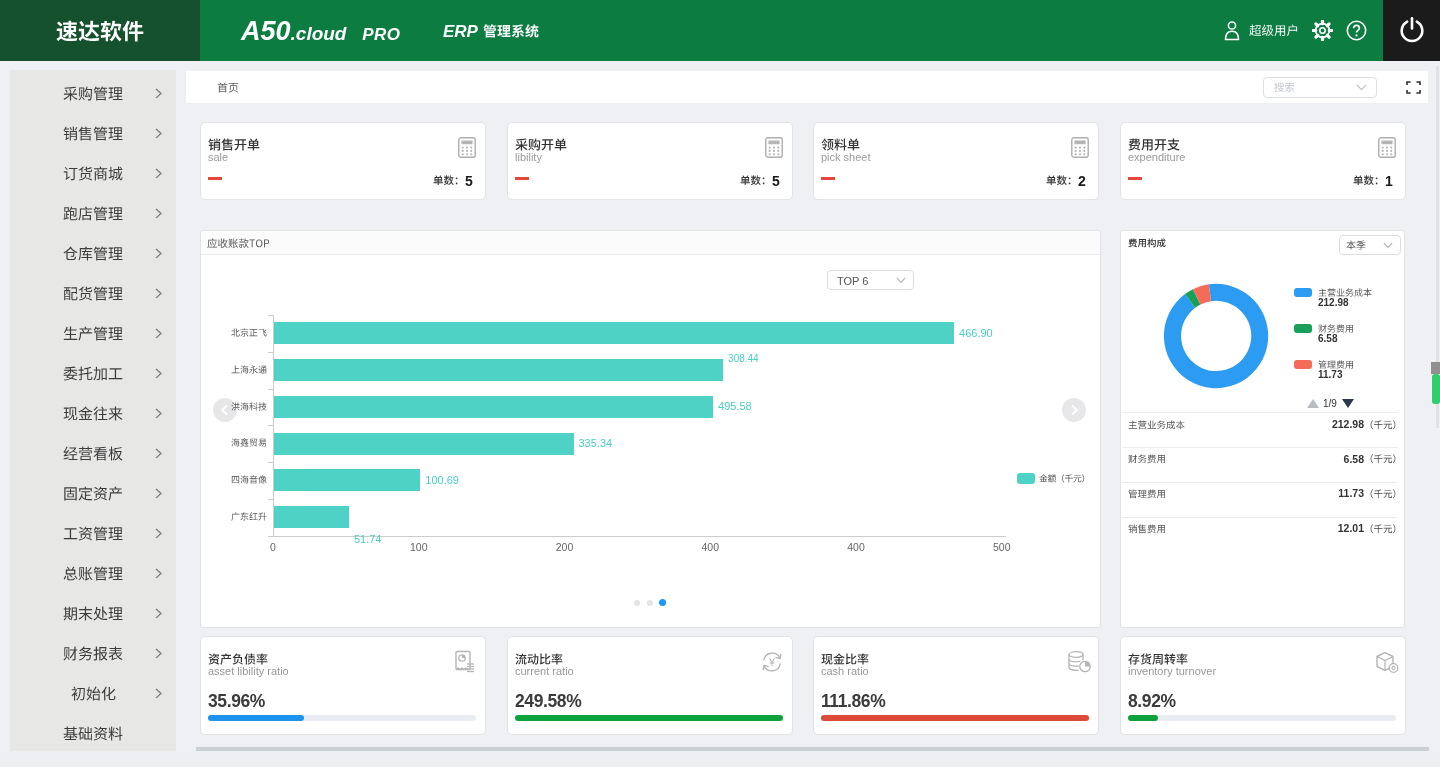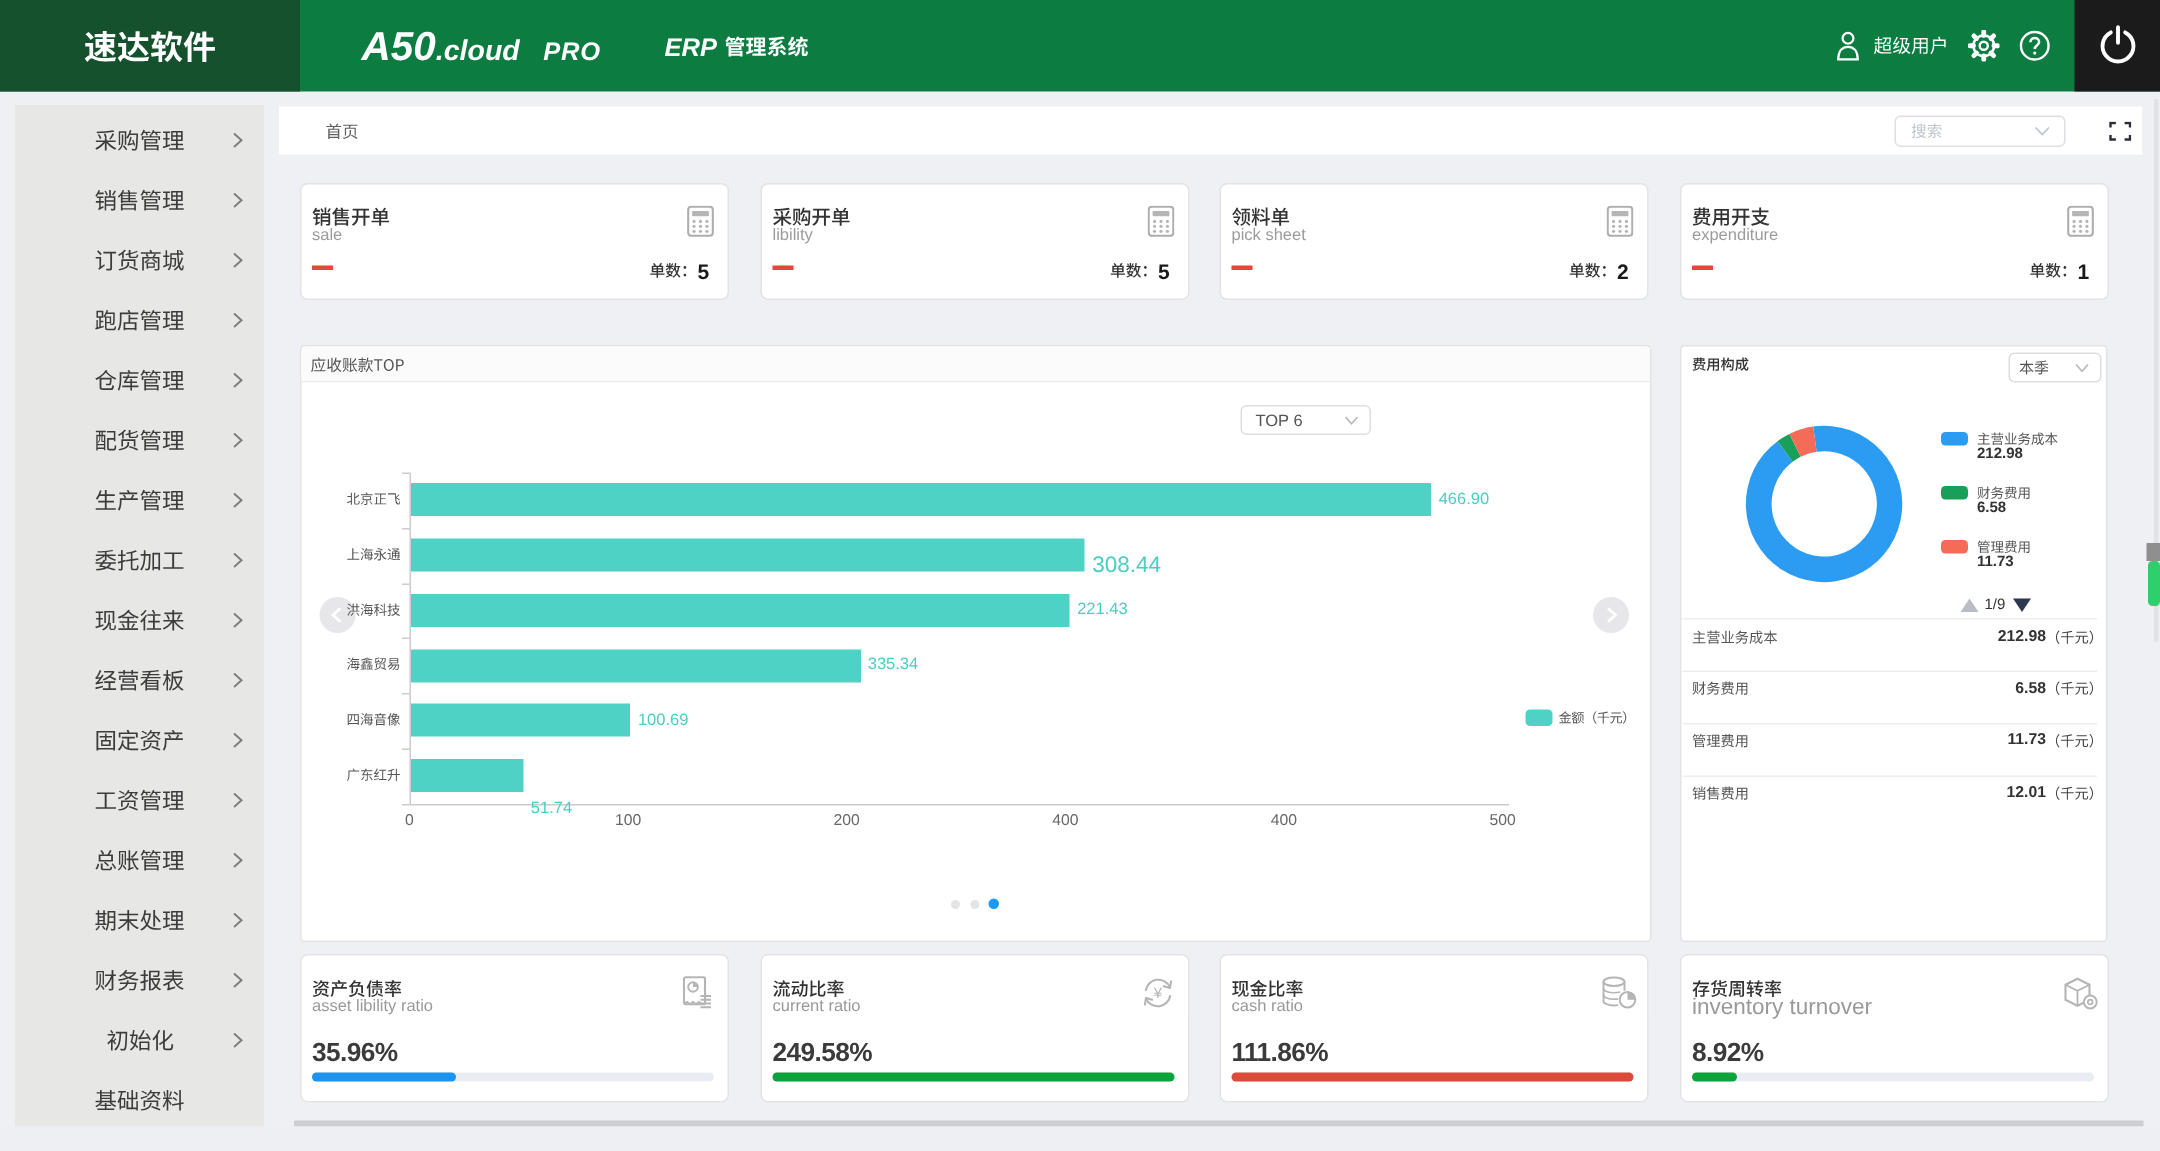--- a/index.html
+++ b/index.html
@@ -362,28 +362,28 @@
     </svg>
   </div>
 <div class="a" style="left:273.5px;top:322.3px;width:680.6px;height:22px;background:#4fd2c6"></div>
 <div class="txt" style="left:959.1px;top:326.8px;font-size:11px;line-height:12px;color:#49cec1">466.90</div>
 <div class="a" style="left:231.0px;top:364.9px">
     <svg class="ct" width="37.0" height="10.8" viewBox="0 0 37.0 10.8">
       <path transform="translate(0,7.9)" fill="#555555" d="M3.8 -7.4V-0.4H0.5V0.3H8.5V-0.4H4.6V-4H7.9V-4.6H4.6V-7.4Z M9.9 -7C10.4 -6.7 11.1 -6.3 11.4 -6L11.8 -6.5C11.5 -6.8 10.8 -7.2 10.2 -7.4ZM9.4 -4.4C9.9 -4.1 10.5 -3.7 10.9 -3.4L11.2 -3.9C10.9 -4.2 10.3 -4.6 9.7 -4.8ZM9.6 0.2 10.2 0.6C10.6 -0.3 11.1 -1.4 11.4 -2.4L10.9 -2.7C10.5 -1.7 10 -0.5 9.6 0.2ZM14 -4.2C14.4 -3.9 14.8 -3.5 15 -3.2H13.1L13.3 -4.5H16.4L16.3 -3.2H15L15.4 -3.5C15.2 -3.8 14.8 -4.2 14.4 -4.5ZM11.6 -3.2V-2.6H12.4C12.3 -1.8 12.2 -1.1 12.1 -0.6H16.1C16 -0.3 15.9 -0.1 15.9 -0C15.8 0.1 15.7 0.1 15.5 0.1C15.4 0.1 14.9 0.1 14.5 0C14.6 0.2 14.6 0.4 14.7 0.6C15.1 0.6 15.5 0.7 15.8 0.6C16.1 0.6 16.3 0.5 16.4 0.3C16.6 0.2 16.6 -0.1 16.7 -0.6H17.4V-1.2H16.8C16.8 -1.6 16.9 -2 16.9 -2.6H17.7V-3.2H17L17 -4.7C17 -4.8 17 -5.1 17 -5.1H12.7C12.7 -4.5 12.6 -3.9 12.5 -3.2ZM13 -2.6H16.3C16.3 -2 16.2 -1.5 16.2 -1.2H12.8ZM13.8 -2.3C14.2 -2 14.6 -1.5 14.9 -1.2L15.3 -1.5C15 -1.8 14.6 -2.2 14.2 -2.6ZM13 -7.6C12.7 -6.5 12.1 -5.5 11.5 -4.8C11.6 -4.7 11.9 -4.5 12 -4.4C12.4 -4.8 12.7 -5.3 13 -5.9H17.4V-6.5H13.3C13.4 -6.8 13.5 -7.1 13.6 -7.4Z M20.5 -7C21.6 -6.7 23.1 -6.2 23.8 -5.8L24.2 -6.4C23.4 -6.8 21.9 -7.3 20.8 -7.5ZM18.5 -4V-3.3H20.6C20.2 -2 19.3 -0.9 18.3 -0.4C18.5 -0.3 18.7 0 18.8 0.2C20 -0.6 21 -1.9 21.5 -3.8L21.1 -4L20.9 -4ZM25.7 -5.1C25.2 -4.5 24.4 -3.7 23.7 -3.2C23.3 -3.7 23.1 -4.4 22.9 -5V-5.7H19.7V-5.1H22.2V-0.2C22.2 -0 22.1 0 22 0C21.8 0 21.3 0 20.7 0C20.8 0.2 20.9 0.5 21 0.7C21.7 0.7 22.2 0.7 22.5 0.6C22.8 0.5 22.9 0.3 22.9 -0.2V-3.3C23.6 -1.7 24.7 -0.5 26.2 0.1C26.3 -0.1 26.5 -0.3 26.7 -0.5C25.6 -0.9 24.7 -1.7 24 -2.7C24.7 -3.2 25.6 -4 26.4 -4.6Z M27.6 -6.8C28.1 -6.3 28.8 -5.7 29.1 -5.3L29.6 -5.7C29.3 -6.1 28.6 -6.8 28.1 -7.2ZM29.3 -4.2H27.4V-3.5H28.7V-1C28.3 -0.8 27.8 -0.4 27.4 0.1L27.8 0.6C28.2 0 28.7 -0.5 29 -0.5C29.2 -0.5 29.5 -0.2 29.9 0C30.5 0.4 31.2 0.5 32.4 0.5C33.3 0.5 34.9 0.5 35.5 0.4C35.5 0.2 35.6 -0.1 35.7 -0.2C34.8 -0.1 33.4 -0.1 32.4 -0.1C31.4 -0.1 30.6 -0.1 30 -0.5C29.7 -0.7 29.5 -0.9 29.3 -1ZM30.3 -7.2V-6.7H34.1C33.7 -6.4 33.3 -6.1 32.8 -5.9C32.4 -6.1 31.9 -6.3 31.5 -6.5L31.1 -6.1C31.6 -5.9 32.3 -5.6 32.8 -5.3H30.3V-0.6H30.9V-2.1H32.4V-0.7H33V-2.1H34.6V-1.3C34.6 -1.2 34.6 -1.2 34.5 -1.2C34.3 -1.2 34 -1.2 33.5 -1.2C33.6 -1 33.7 -0.8 33.7 -0.6C34.3 -0.6 34.7 -0.6 34.9 -0.7C35.2 -0.8 35.3 -1 35.3 -1.3V-5.3H34.1C33.9 -5.4 33.7 -5.5 33.4 -5.7C34.1 -6 34.8 -6.5 35.3 -6.9L34.8 -7.3L34.7 -7.2ZM34.6 -4.8V-4H33V-4.8ZM30.9 -3.5H32.4V-2.7H30.9ZM30.9 -4V-4.8H32.4V-4ZM34.6 -3.5V-2.7H33V-3.5Z"></path>
     </svg>
   </div>
 <div class="a" style="left:273.5px;top:359.1px;width:449.6px;height:22px;background:#4fd2c6"></div>
-<div class="txt" style="left:728.1px;top:371px;font-size:15px;line-height:12px;color:#49cec1">308.44</div>
+<div class="txt" style="left:728.1px;top:353px;font-size:10px;line-height:12px;color:#49cec1">308.44</div>
 <div class="a" style="left:231.0px;top:401.7px">
     <svg class="ct" width="37.0" height="10.8" viewBox="0 0 37.0 10.8">
       <path transform="translate(0,7.9)" fill="#555555" d="M0.8 -7C1.4 -6.7 2.2 -6.2 2.5 -5.8L3 -6.4C2.6 -6.7 1.8 -7.2 1.2 -7.5ZM0.4 -4.5C0.9 -4.2 1.7 -3.8 2 -3.5L2.4 -4.1C2 -4.3 1.3 -4.7 0.7 -5ZM4.3 -1.6C3.9 -0.9 3.3 -0.2 2.7 0.3C2.8 0.4 3.1 0.6 3.2 0.7C3.8 0.2 4.5 -0.6 5 -1.4ZM6.4 -1.3C7 -0.7 7.7 0.2 8 0.7L8.5 0.4C8.2 -0.2 7.6 -1 6.9 -1.6ZM6.6 -7.5V-5.7H4.8V-7.5H4.1V-5.7H3V-5H4.1V-2.8H2.8V-2.3L2.3 -2.7C1.8 -1.7 1.2 -0.5 0.7 0.1L1.2 0.6C1.7 -0.2 2.3 -1.2 2.8 -2.2H8.6V-2.8H7.3V-5H8.5V-5.7H7.3V-7.5ZM4.8 -5H6.6V-2.8H4.8Z M9.9 -7C10.4 -6.7 11.1 -6.3 11.4 -6L11.8 -6.5C11.5 -6.8 10.8 -7.2 10.2 -7.4ZM9.4 -4.4C9.9 -4.1 10.5 -3.7 10.9 -3.4L11.2 -3.9C10.9 -4.2 10.3 -4.6 9.7 -4.8ZM9.6 0.2 10.2 0.6C10.6 -0.3 11.1 -1.4 11.4 -2.4L10.9 -2.7C10.5 -1.7 10 -0.5 9.6 0.2ZM14 -4.2C14.4 -3.9 14.8 -3.5 15 -3.2H13.1L13.3 -4.5H16.4L16.3 -3.2H15L15.4 -3.5C15.2 -3.8 14.8 -4.2 14.4 -4.5ZM11.6 -3.2V-2.6H12.4C12.3 -1.8 12.2 -1.1 12.1 -0.6H16.1C16 -0.3 15.9 -0.1 15.9 -0C15.8 0.1 15.7 0.1 15.5 0.1C15.4 0.1 14.9 0.1 14.5 0C14.6 0.2 14.6 0.4 14.7 0.6C15.1 0.6 15.5 0.7 15.8 0.6C16.1 0.6 16.3 0.5 16.4 0.3C16.6 0.2 16.6 -0.1 16.7 -0.6H17.4V-1.2H16.8C16.8 -1.6 16.9 -2 16.9 -2.6H17.7V-3.2H17L17 -4.7C17 -4.8 17 -5.1 17 -5.1H12.7C12.7 -4.5 12.6 -3.9 12.5 -3.2ZM13 -2.6H16.3C16.3 -2 16.2 -1.5 16.2 -1.2H12.8ZM13.8 -2.3C14.2 -2 14.6 -1.5 14.9 -1.2L15.3 -1.5C15 -1.8 14.6 -2.2 14.2 -2.6ZM13 -7.6C12.7 -6.5 12.1 -5.5 11.5 -4.8C11.6 -4.7 11.9 -4.5 12 -4.4C12.4 -4.8 12.7 -5.3 13 -5.9H17.4V-6.5H13.3C13.4 -6.8 13.5 -7.1 13.6 -7.4Z M22.5 -6.5C23.1 -6.2 23.7 -5.6 24 -5.3L24.4 -5.7C24.1 -6.1 23.5 -6.6 23 -6.9ZM22.2 -4.2C22.8 -3.8 23.4 -3.3 23.8 -2.9L24.2 -3.3C23.9 -3.7 23.2 -4.2 22.6 -4.6ZM21.3 -7.4C20.7 -7.1 19.5 -6.9 18.5 -6.7C18.5 -6.6 18.6 -6.3 18.7 -6.2C19.1 -6.2 19.5 -6.3 19.9 -6.4V-5H18.4V-4.4H19.8C19.5 -3.4 18.8 -2.2 18.3 -1.5C18.4 -1.4 18.5 -1.1 18.6 -0.9C19.1 -1.5 19.5 -2.4 19.9 -3.3V0.7H20.6V-3.5C20.9 -3 21.3 -2.4 21.4 -2.1L21.8 -2.7C21.6 -2.9 20.8 -3.9 20.6 -4.2V-4.4H21.9V-5H20.6V-6.5C21 -6.6 21.4 -6.8 21.8 -6.9ZM21.8 -1.7 21.9 -1.1 24.9 -1.5V0.7H25.5V-1.7L26.7 -1.9L26.6 -2.5L25.5 -2.3V-7.6H24.9V-2.2Z M32.5 -7.6V-6.1H30.4V-5.5H32.5V-4.2H30.6V-3.5H30.9L30.9 -3.5C31.2 -2.6 31.7 -1.7 32.3 -1C31.6 -0.5 30.8 -0.1 29.9 0.1C30 0.3 30.2 0.5 30.2 0.7C31.2 0.4 32.1 0 32.8 -0.6C33.5 0 34.3 0.4 35.2 0.7C35.3 0.5 35.5 0.3 35.7 0.1C34.8 -0.1 34 -0.5 33.3 -1C34.2 -1.8 34.8 -2.8 35.2 -4L34.7 -4.2L34.6 -4.2H33.2V-5.5H35.4V-6.1H33.2V-7.6ZM31.5 -3.5H34.3C34 -2.7 33.5 -2 32.9 -1.5C32.3 -2 31.8 -2.7 31.5 -3.5ZM28.6 -7.6V-5.7H27.4V-5.1H28.6V-3.1C28.1 -3 27.7 -2.9 27.3 -2.8L27.5 -2.1L28.6 -2.5V-0.1C28.6 0 28.6 0.1 28.4 0.1C28.3 0.1 27.9 0.1 27.5 0.1C27.6 0.3 27.7 0.5 27.7 0.7C28.3 0.7 28.7 0.7 28.9 0.6C29.2 0.5 29.3 0.3 29.3 -0.1V-2.7L30.4 -3L30.3 -3.6L29.3 -3.3V-5.1H30.3V-5.7H29.3V-7.6Z"></path>
     </svg>
   </div>
 <div class="a" style="left:273.5px;top:395.9px;width:439.6px;height:22px;background:#4fd2c6"></div>
-<div class="txt" style="left:718.1px;top:400.4px;font-size:11px;line-height:12px;color:#49cec1">221.43</div>
+<div class="txt" style="left:718.1px;top:400.4px;font-size:11px;line-height:12px;color:#49cec1">495.58</div>
 <div class="a" style="left:231.0px;top:438.4px">
     <svg class="ct" width="37.0" height="10.8" viewBox="0 0 37.0 10.8">
       <path transform="translate(0,7.9)" fill="#555555" d="M0.9 -7C1.4 -6.7 2.1 -6.3 2.4 -6L2.8 -6.5C2.5 -6.8 1.8 -7.2 1.2 -7.4ZM0.4 -4.4C0.9 -4.1 1.5 -3.7 1.9 -3.4L2.2 -3.9C1.9 -4.2 1.3 -4.6 0.7 -4.8ZM0.6 0.2 1.2 0.6C1.6 -0.3 2.1 -1.4 2.4 -2.4L1.9 -2.7C1.5 -1.7 1 -0.5 0.6 0.2ZM5 -4.2C5.4 -3.9 5.8 -3.5 6 -3.2H4.1L4.3 -4.5H7.4L7.3 -3.2H6L6.4 -3.5C6.2 -3.8 5.8 -4.2 5.4 -4.5ZM2.6 -3.2V-2.6H3.4C3.3 -1.8 3.2 -1.1 3.1 -0.6H7.1C7 -0.3 6.9 -0.1 6.9 -0C6.8 0.1 6.7 0.1 6.5 0.1C6.4 0.1 5.9 0.1 5.5 0C5.6 0.2 5.6 0.4 5.7 0.6C6.1 0.6 6.5 0.7 6.8 0.6C7.1 0.6 7.3 0.5 7.4 0.3C7.6 0.2 7.6 -0.1 7.7 -0.6H8.4V-1.2H7.8C7.8 -1.6 7.9 -2 7.9 -2.6H8.7V-3.2H8L8 -4.7C8 -4.8 8 -5.1 8 -5.1H3.7C3.7 -4.5 3.6 -3.9 3.5 -3.2ZM4 -2.6H7.3C7.3 -2 7.2 -1.5 7.2 -1.2H3.8ZM4.8 -2.3C5.2 -2 5.6 -1.5 5.9 -1.2L6.3 -1.5C6 -1.8 5.6 -2.2 5.2 -2.6ZM4 -7.6C3.7 -6.5 3.1 -5.5 2.5 -4.8C2.6 -4.7 2.9 -4.5 3 -4.4C3.4 -4.8 3.7 -5.3 4 -5.9H8.4V-6.5H4.3C4.4 -6.8 4.5 -7.1 4.6 -7.4Z M10 -0.8C10.2 -0.6 10.3 -0.3 10.4 -0.1L10.8 -0.2C10.7 -0.4 10.6 -0.7 10.5 -1ZM13.6 -7.6C12.7 -6.9 11.1 -6.4 9.6 -6.1C9.7 -6 9.9 -5.7 10 -5.6C10.5 -5.7 11.2 -5.9 11.7 -6.1V-5.8H13.2V-5.3H10.7V-4.9H13.2V-4.2H12.2L12.3 -4.2C12.3 -4.4 12.1 -4.6 12 -4.8L11.5 -4.7C11.6 -4.5 11.7 -4.3 11.7 -4.2H10.1V-3.7H11.5C11 -3.1 10.2 -2.7 9.3 -2.4C9.5 -2.3 9.6 -2.1 9.7 -2C9.9 -2.1 10.1 -2.2 10.2 -2.2V-2H11.2V-1.5H9.7V-1.1H11.2V-0L9.5 0.1L9.5 0.6C10.5 0.5 11.8 0.4 13.1 0.2L13.1 -0.2L12.5 -0.2L12.8 -0.9L12.4 -1C12.3 -0.7 12.1 -0.4 12 -0.1L11.7 -0.1V-1.1H13V-1.5H11.7V-2H12.6V-2.4L12.9 -2.2L13.1 -2.6C12.9 -2.8 12.3 -3.1 11.8 -3.4L12 -3.5L11.6 -3.7H17V-4.2H15.2L15.6 -4.7L15 -4.8C14.9 -4.7 14.8 -4.4 14.6 -4.2H13.8V-4.9H16.3V-5.3H13.8V-5.8H15.3V-6.1C15.9 -5.9 16.4 -5.8 17 -5.7C17 -5.8 17.2 -6.1 17.4 -6.2C16.3 -6.4 15.1 -6.7 13.9 -7.2L14.1 -7.3ZM12 -6.2C12.5 -6.4 13 -6.6 13.5 -6.9C14 -6.6 14.6 -6.4 15.1 -6.2ZM15.4 -3.7C14.9 -3.1 14 -2.7 13.2 -2.4C13.3 -2.3 13.4 -2.2 13.5 -2C13.7 -2.1 13.9 -2.2 14 -2.2V-2H15.1V-1.5H13.5V-1.1H15.1V-0H14.1L14.5 -0.2C14.5 -0.4 14.3 -0.7 14.2 -0.9L13.7 -0.8C13.9 -0.6 14 -0.2 14.1 -0H13.3V0.5H17.5V-0H16.5C16.7 -0.3 16.8 -0.5 17 -0.8L16.5 -1C16.4 -0.7 16.2 -0.3 16 -0H15.6V-1.1H17.3V-1.5H15.6V-2H16.6V-2.3C16.8 -2.2 17 -2.1 17.2 -2.1C17.3 -2.2 17.4 -2.4 17.6 -2.5C16.9 -2.7 16.2 -2.9 15.7 -3.3L15.9 -3.5ZM10.6 -2.4C10.9 -2.6 11.2 -2.8 11.5 -3.1C11.9 -2.9 12.3 -2.6 12.6 -2.4ZM14.4 -2.4C14.8 -2.6 15.1 -2.8 15.4 -3C15.7 -2.8 16.1 -2.6 16.4 -2.4Z M22.1 -2.7V-2C22.1 -1.3 21.9 -0.4 18.6 0.2C18.8 0.3 19 0.6 19 0.7C22.4 0 22.8 -1 22.8 -1.9V-2.7ZM22.7 -0.6C23.9 -0.3 25.3 0.3 26.1 0.7L26.4 0.1C25.7 -0.3 24.2 -0.8 23.1 -1.1ZM19.6 -3.6V-0.8H20.3V-3.1H24.8V-0.8H25.5V-3.6ZM19.2 -3.9C19.3 -4 19.6 -4.1 21.5 -4.8C21.6 -4.6 21.7 -4.3 21.7 -4.2L22.3 -4.4C22.1 -4.9 21.7 -5.7 21.3 -6.3L20.8 -6C20.9 -5.8 21.1 -5.6 21.2 -5.3L19.8 -4.9V-6.6C20.6 -6.7 21.5 -6.8 22.1 -7L21.8 -7.5C21.1 -7.3 20.1 -7.1 19.2 -7V-5.1C19.2 -4.7 19 -4.5 18.9 -4.4C19 -4.3 19.1 -4.1 19.2 -3.9ZM22.5 -7.1V-6.6H23.7C23.6 -5.5 23.3 -4.7 22.1 -4.3C22.3 -4.2 22.4 -4 22.5 -3.8C23.8 -4.3 24.2 -5.3 24.3 -6.6H25.5C25.4 -5.3 25.3 -4.8 25.2 -4.7C25.1 -4.6 25.1 -4.6 24.9 -4.6C24.8 -4.6 24.4 -4.6 24.1 -4.6C24.2 -4.5 24.2 -4.2 24.2 -4.1C24.6 -4 25 -4 25.2 -4.1C25.4 -4.1 25.6 -4.1 25.7 -4.3C26 -4.5 26.1 -5.2 26.2 -6.8C26.2 -6.9 26.2 -7.1 26.2 -7.1Z M29.3 -5.2H33.8V-4.3H29.3ZM29.3 -6.6H33.8V-5.7H29.3ZM28.7 -7.1V-3.7H29.7C29.1 -2.9 28.2 -2.1 27.4 -1.6C27.5 -1.5 27.8 -1.3 27.9 -1.1C28.4 -1.4 28.9 -1.9 29.3 -2.3H30.6C30 -1.3 29.1 -0.5 28.1 0.1C28.3 0.2 28.5 0.4 28.6 0.5C29.7 -0.1 30.7 -1.1 31.3 -2.3H32.6C32.1 -1.2 31.4 -0.3 30.6 0.3C30.8 0.4 31 0.7 31.1 0.8C32 0.1 32.8 -1 33.3 -2.3H34.4C34.2 -0.8 34.1 -0.1 33.9 0.1C33.8 0.2 33.7 0.2 33.5 0.2C33.4 0.2 33 0.2 32.5 0.1C32.6 0.3 32.7 0.5 32.7 0.7C33.1 0.7 33.6 0.7 33.8 0.7C34.1 0.7 34.3 0.6 34.4 0.5C34.7 0.2 34.9 -0.6 35.1 -2.6C35.1 -2.7 35.1 -2.9 35.1 -2.9H29.9C30.1 -3.2 30.3 -3.4 30.5 -3.7H34.5V-7.1Z"></path>
     </svg>
   </div>
 <div class="a" style="left:273.5px;top:432.6px;width:300.0px;height:22px;background:#4fd2c6"></div>
 <div class="txt" style="left:578.5px;top:437.1px;font-size:11px;line-height:12px;color:#49cec1">335.34</div>
 <div class="a" style="left:231.0px;top:475.2px">
     <svg class="ct" width="37.0" height="10.8" viewBox="0 0 37.0 10.8">
       <path transform="translate(0,7.9)" fill="#555555" d="M0.8 -6.8V0.4H1.5V-0.3H7.5V0.4H8.2V-6.8ZM1.5 -0.9V-6.1H3.2C3.1 -3.9 3 -2.8 1.6 -2.1C1.7 -2 1.9 -1.7 2 -1.6C3.6 -2.3 3.8 -3.7 3.8 -6.1H5.1V-3.3C5.1 -2.6 5.2 -2.3 5.9 -2.3C6 -2.3 6.7 -2.3 6.8 -2.3C7.1 -2.3 7.3 -2.3 7.4 -2.4C7.4 -2.5 7.4 -2.8 7.3 -2.9C7.2 -2.9 7 -2.9 6.8 -2.9C6.7 -2.9 6.1 -2.9 5.9 -2.9C5.8 -2.9 5.7 -3 5.7 -3.3V-6.1H7.5V-0.9Z M9.9 -7C10.4 -6.7 11.1 -6.3 11.4 -6L11.8 -6.5C11.5 -6.8 10.8 -7.2 10.2 -7.4ZM9.4 -4.4C9.9 -4.1 10.5 -3.7 10.9 -3.4L11.2 -3.9C10.9 -4.2 10.3 -4.6 9.7 -4.8ZM9.6 0.2 10.2 0.6C10.6 -0.3 11.1 -1.4 11.4 -2.4L10.9 -2.7C10.5 -1.7 10 -0.5 9.6 0.2ZM14 -4.2C14.4 -3.9 14.8 -3.5 15 -3.2H13.1L13.3 -4.5H16.4L16.3 -3.2H15L15.4 -3.5C15.2 -3.8 14.8 -4.2 14.4 -4.5ZM11.6 -3.2V-2.6H12.4C12.3 -1.8 12.2 -1.1 12.1 -0.6H16.1C16 -0.3 15.9 -0.1 15.9 -0C15.8 0.1 15.7 0.1 15.5 0.1C15.4 0.1 14.9 0.1 14.5 0C14.6 0.2 14.6 0.4 14.7 0.6C15.1 0.6 15.5 0.7 15.8 0.6C16.1 0.6 16.3 0.5 16.4 0.3C16.6 0.2 16.6 -0.1 16.7 -0.6H17.4V-1.2H16.8C16.8 -1.6 16.9 -2 16.9 -2.6H17.7V-3.2H17L17 -4.7C17 -4.8 17 -5.1 17 -5.1H12.7C12.7 -4.5 12.6 -3.9 12.5 -3.2ZM13 -2.6H16.3C16.3 -2 16.2 -1.5 16.2 -1.2H12.8ZM13.8 -2.3C14.2 -2 14.6 -1.5 14.9 -1.2L15.3 -1.5C15 -1.8 14.6 -2.2 14.2 -2.6ZM13 -7.6C12.7 -6.5 12.1 -5.5 11.5 -4.8C11.6 -4.7 11.9 -4.5 12 -4.4C12.4 -4.8 12.7 -5.3 13 -5.9H17.4V-6.5H13.3C13.4 -6.8 13.5 -7.1 13.6 -7.4Z M21.9 -7.5C22.1 -7.3 22.2 -7 22.3 -6.7H19V-6.1H26.1V-6.7H23C22.9 -7 22.8 -7.4 22.6 -7.6ZM20.2 -5.9C20.5 -5.5 20.7 -5 20.8 -4.6H18.5V-4H26.5V-4.6H24.2C24.5 -5 24.7 -5.5 24.9 -5.9L24.2 -6.1C24 -5.7 23.7 -5 23.5 -4.6H21.1L21.5 -4.7C21.4 -5.1 21.2 -5.7 20.9 -6.1ZM20.4 -1.2H24.7V-0.2H20.4ZM20.4 -1.7V-2.6H24.7V-1.7ZM19.7 -3.2V0.7H20.4V0.4H24.7V0.7H25.4V-3.2Z M31.4 -6.4H33C32.8 -6.1 32.7 -5.9 32.5 -5.7H30.8C31 -5.9 31.2 -6.1 31.4 -6.4ZM31.4 -7.6C31 -6.8 30.3 -5.8 29.3 -5.1C29.4 -5 29.6 -4.9 29.7 -4.7C29.9 -4.8 30.1 -5 30.2 -5.1V-3.7H31.6C31.2 -3.3 30.5 -3 29.6 -2.7C29.7 -2.5 29.9 -2.4 30 -2.2C30.8 -2.5 31.4 -2.8 31.8 -3.1C31.9 -3 32.1 -2.9 32.2 -2.7C31.6 -2.2 30.5 -1.6 29.6 -1.4C29.7 -1.3 29.9 -1.1 30 -0.9C30.8 -1.2 31.8 -1.8 32.4 -2.3C32.5 -2.2 32.6 -2 32.7 -1.8C31.9 -1.1 30.6 -0.4 29.5 -0.1C29.6 0 29.8 0.2 29.9 0.4C30.9 0.1 32 -0.6 32.8 -1.3C32.9 -0.7 32.8 -0.2 32.6 -0C32.4 0.1 32.3 0.1 32.1 0.1C32 0.1 31.8 0.1 31.5 0.1C31.6 0.3 31.7 0.5 31.7 0.7C31.9 0.7 32.1 0.7 32.3 0.7C32.6 0.7 32.8 0.6 33 0.4C33.4 0 33.5 -0.9 33.2 -1.9L33.7 -2.1C34 -1.1 34.6 -0.3 35.3 0.2C35.4 0 35.6 -0.2 35.7 -0.3C35 -0.7 34.5 -1.5 34.2 -2.3C34.5 -2.5 34.9 -2.7 35.2 -2.9L34.7 -3.3C34.3 -3 33.6 -2.6 33.1 -2.3C32.9 -2.8 32.6 -3.2 32.2 -3.5L32.4 -3.7H35.1V-5.7H33.2C33.4 -6 33.7 -6.3 33.9 -6.7L33.5 -7L33.4 -6.9H31.7L32 -7.4ZM30.8 -5.1H32.4C32.4 -4.9 32.3 -4.6 32.1 -4.2H30.8ZM33 -5.1H34.5V-4.2H32.7C32.9 -4.6 33 -4.9 33 -5.1ZM29.4 -7.5C28.9 -6.2 28.1 -4.8 27.3 -3.9C27.4 -3.8 27.6 -3.4 27.6 -3.3C27.9 -3.6 28.2 -3.9 28.4 -4.3V0.7H29.1V-5.3C29.4 -5.9 29.7 -6.6 30 -7.3Z"></path>
@@ -562,21 +562,21 @@
 <path d="M3 13.3 C3 14.8 6.1 16.1 10 16.1 C11 16.1 12 16 12.8 15.9" fill="none" stroke="#b5b5b5" stroke-width="1.1"></path>
 <circle cx="19" cy="16.5" r="5.2" fill="none" stroke="#b5b5b5" stroke-width="1.3"></circle>
 <path d="M19 16.5 L19 11.3 A5.2 5.2 0 0 1 24.2 16.5 Z" fill="#b5b5b5"></path>
 </svg>
 <div class="card" style="left:1120px;top:636px;width:286px;height:99px"></div>
 <div class="a" style="left:1128px;top:652.5px">
     <svg class="ct" width="61.0" height="14.4" viewBox="0 0 61.0 14.4">
       <path transform="translate(0,10.6)" fill="#333333" d="M7.3 -4.2V-3.2H4.1V-2.2H7.3V-0.3C7.3 -0.1 7.3 -0.1 7 -0.1C6.8 -0 6.1 -0 5.4 -0.1C5.6 0.2 5.7 0.7 5.7 1C6.8 1 7.4 1 7.9 0.8C8.3 0.7 8.4 0.4 8.4 -0.3V-2.2H11.5V-3.2H8.4V-3.8C9.3 -4.4 10.2 -5.1 10.8 -5.8L10.1 -6.4L9.9 -6.3H5.1V-5.3H8.8C8.3 -4.9 7.8 -4.5 7.3 -4.2ZM4.5 -10.1C4.4 -9.6 4.2 -9.1 4 -8.6H0.7V-7.5H3.6C2.8 -5.9 1.7 -4.5 0.3 -3.5C0.5 -3.2 0.7 -2.7 0.9 -2.4C1.3 -2.8 1.8 -3.1 2.2 -3.5V1H3.3V-4.9C3.9 -5.7 4.4 -6.6 4.8 -7.5H11.3V-8.6H5.3C5.4 -9 5.6 -9.4 5.7 -9.9Z M17.4 -3.6V-2.6C17.4 -1.7 17 -0.6 12.7 0.1C13 0.3 13.3 0.8 13.4 1C17.9 0.1 18.6 -1.3 18.6 -2.5V-3.6ZM18.4 -0.7C19.8 -0.3 21.8 0.5 22.7 1L23.4 0.1C22.3 -0.4 20.4 -1.1 19 -1.5ZM14.2 -5V-1.2H15.3V-4H20.8V-1.3H22V-5ZM18.2 -10.1V-8.3C17.6 -8.2 17 -8.1 16.4 -8C16.5 -7.7 16.7 -7.4 16.7 -7.1L18.2 -7.4V-7.1C18.2 -6 18.5 -5.7 19.8 -5.7C20.1 -5.7 21.6 -5.7 21.9 -5.7C23 -5.7 23.3 -6 23.4 -7.4C23.1 -7.5 22.7 -7.7 22.4 -7.8C22.4 -6.8 22.3 -6.6 21.8 -6.6C21.5 -6.6 20.2 -6.6 20 -6.6C19.4 -6.6 19.3 -6.7 19.3 -7.1V-7.7C20.7 -8 22.1 -8.5 23.2 -9L22.4 -9.8C21.6 -9.4 20.5 -9 19.3 -8.6V-10.1ZM15.8 -10.2C15 -9.2 13.7 -8.2 12.4 -7.6C12.7 -7.4 13.1 -7 13.2 -6.8C13.7 -7.1 14.2 -7.4 14.7 -7.7V-5.5H15.8V-8.7C16.2 -9 16.5 -9.4 16.8 -9.8Z M25.7 -9.6V-5.5C25.7 -3.7 25.6 -1.3 24.3 0.3C24.6 0.5 25.1 0.9 25.3 1.1C26.6 -0.7 26.8 -3.6 26.8 -5.5V-8.5H33.5V-0.3C33.5 -0.1 33.5 -0.1 33.3 -0C33 -0 32.3 -0 31.6 -0.1C31.8 0.2 31.9 0.7 32 1C33 1 33.7 1 34.1 0.8C34.5 0.6 34.7 0.3 34.7 -0.3V-9.6ZM29.5 -8.3V-7.4H27.5V-6.5H29.5V-5.5H27.2V-4.6H33V-5.5H30.6V-6.5H32.7V-7.4H30.6V-8.3ZM27.8 -3.7V0.2H28.8V-0.5H32.4V-3.7ZM28.8 -2.8H31.4V-1.4H28.8Z M36.9 -3.9C37 -4 37.4 -4 37.8 -4H38.8V-2.5L36.4 -2.1L36.6 -1L38.8 -1.4V1H39.9V-1.6L41.4 -1.9L41.4 -2.9L39.9 -2.6V-4H41V-5.1H39.9V-6.8H38.8V-5.1H37.8C38.2 -5.9 38.6 -6.8 38.9 -7.7H41V-8.8H39.2C39.3 -9.2 39.4 -9.6 39.5 -9.9L38.3 -10.1C38.3 -9.7 38.2 -9.2 38.1 -8.8H36.5V-7.7H37.8C37.6 -6.8 37.3 -6.1 37.2 -5.8C37 -5.3 36.8 -4.9 36.6 -4.8C36.7 -4.6 36.9 -4.1 36.9 -3.9ZM41.1 -6.5V-5.5H42.7C42.5 -4.6 42.3 -3.8 42 -3.2H45.4C45 -2.7 44.6 -2.1 44.1 -1.5C43.7 -1.8 43.3 -2 42.9 -2.2L42.2 -1.5C43.5 -0.8 45 0.3 45.7 1L46.4 0.2C46.1 -0.2 45.6 -0.6 45 -0.9C45.8 -1.9 46.6 -3 47.2 -3.9L46.4 -4.3L46.2 -4.3H43.6L43.9 -5.5H47.5V-6.5H44.2L44.5 -7.7H47.1V-8.8H44.8L45.1 -10L44 -10.1L43.7 -8.8H41.6V-7.7H43.4L43.1 -6.5Z M57.9 -7.7C57.5 -7.2 56.8 -6.6 56.2 -6.2L57.1 -5.7C57.6 -6 58.3 -6.6 58.8 -7.2ZM48.6 -4.1 49.2 -3.2C49.9 -3.6 50.9 -4.1 51.8 -4.6L51.6 -5.4C50.5 -4.9 49.3 -4.4 48.6 -4.1ZM48.9 -7.1C49.6 -6.7 50.4 -6.1 50.7 -5.7L51.5 -6.3C51.1 -6.8 50.3 -7.3 49.7 -7.7ZM56.1 -4.8C56.9 -4.3 57.9 -3.6 58.4 -3.1L59.3 -3.8C58.7 -4.3 57.7 -5 56.9 -5.4ZM48.6 -2.4V-1.4H53.4V1H54.6V-1.4H59.4V-2.4H54.6V-3.3H53.4V-2.4ZM53.1 -9.9C53.2 -9.7 53.4 -9.4 53.6 -9.1H48.8V-8.1H53.1C52.8 -7.6 52.5 -7.1 52.3 -7C52.1 -6.8 52 -6.6 51.8 -6.6C51.9 -6.4 52 -5.9 52.1 -5.7C52.3 -5.8 52.5 -5.8 53.7 -5.9C53.2 -5.4 52.8 -5 52.5 -4.8C52.1 -4.5 51.8 -4.3 51.6 -4.2C51.7 -4 51.8 -3.5 51.9 -3.3C52.1 -3.4 52.6 -3.5 55.6 -3.8C55.7 -3.6 55.8 -3.3 55.9 -3.2L56.8 -3.5C56.5 -4.1 56 -5 55.4 -5.6L54.6 -5.3C54.8 -5.1 54.9 -4.8 55.1 -4.6L53.4 -4.5C54.4 -5.3 55.4 -6.3 56.3 -7.3L55.4 -7.8C55.2 -7.5 54.9 -7.2 54.6 -6.9L53.3 -6.8C53.6 -7.2 54 -7.6 54.3 -8.1H59.3V-9.1H54.9C54.7 -9.4 54.5 -9.9 54.2 -10.2Z"></path>
     </svg>
   </div>
-<div class="txt" style="left:1128px;top:664.8px;font-size:15px;line-height:13px;color:#999">inventory turnover</div>
+<div class="txt" style="left:1128px;top:664.8px;font-size:11px;line-height:13px;color:#999">inventory turnover</div>
 <div class="txt" style="left:1128px;top:691.8px;font-size:17.5px;line-height:18px;letter-spacing:-0.4px;font-weight:bold;color:#3b3b3b">8.92%</div>
 <div class="a" style="left:1128px;top:715px;width:268px;height:5.5px;border-radius:3px;background:#e9edf3"></div>
 <div class="a" style="left:1128px;top:715px;width:29.5px;height:5.5px;border-radius:3px;background:#0ea23c"></div>
 <svg class="a" style="left:1373px;top:650px" width="26" height="24" viewBox="0 0 26 24">
 <path d="M4 6.5 L12 2.5 L20 6.5 L20 16.5 L12 20.5 L4 16.5 Z" fill="none" stroke="#b5b5b5" stroke-width="1.4"></path>
 <path d="M4 6.5 L12 10.5 L20 6.5 M12 10.5 L12 20.5" fill="none" stroke="#b5b5b5" stroke-width="1.2"></path>
 <circle cx="20.5" cy="18" r="4.3" fill="#fff" stroke="#b5b5b5" stroke-width="1.3"></circle>
 <circle cx="20.5" cy="18" r="1.6" fill="none" stroke="#b5b5b5" stroke-width="1.1"></circle>
 </svg>
 <div class="a" style="left:196px;top:747px;width:1233px;height:3.5px;background:#cbced2"></div>

